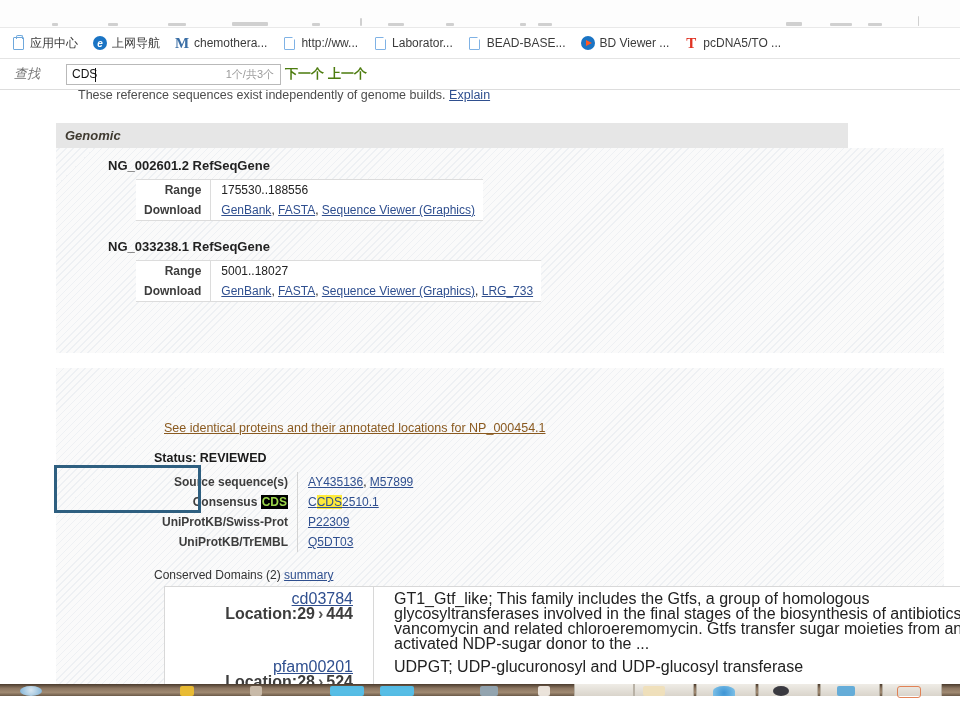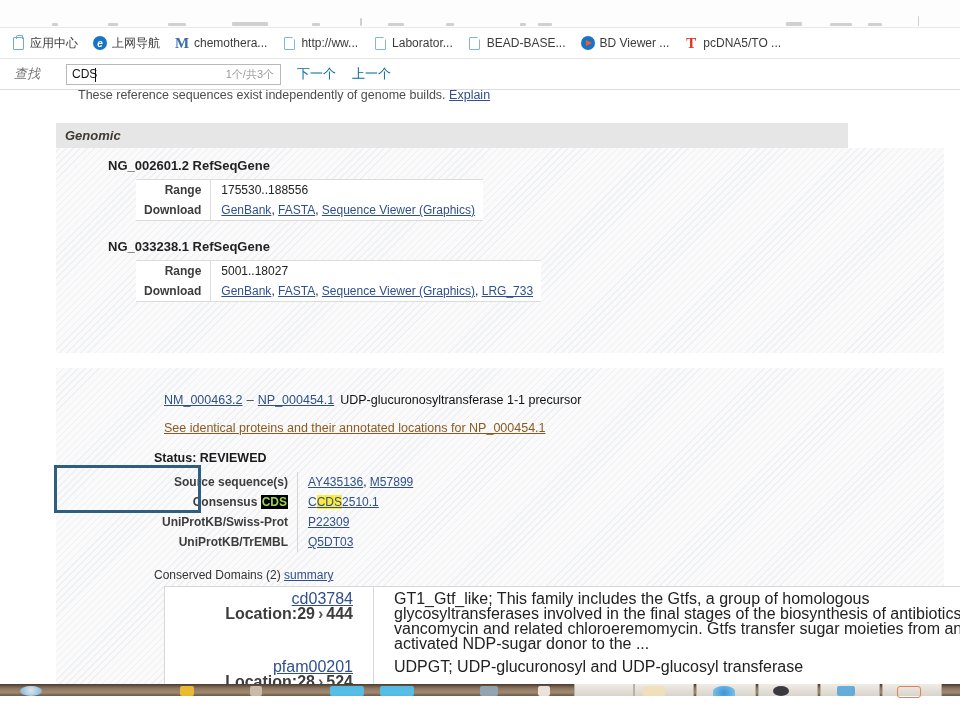--- a/index.html
+++ b/index.html
@@ -140,23 +140,24 @@
   }
   #find-caret {
     position: absolute; left: 28px; top: 3px;
     width: 1px; height: 14px; background: #111;
   }
   #find-count {
     font-size: 11px; color: #9a9a9a;
     padding-right: 6px;
   }
   .find-nav {
-    font-size: 13px; color: #0369a1;
-    margin-left: 16px;
+    font-size: 13px; color: #4d7c0f;
+    margin-left: 4px;
     cursor: default;
+    font-weight: bold;
   }
 
   
   #page {
     position: absolute; left: 0; top: 90px; width: 960px; height: 594px;
     background: #ffffff;
     overflow: hidden;
     font-family: "Liberation Sans", sans-serif;
   }
   .striped {
@@ -463,23 +464,20 @@
         <td class="v"><a class="lnk">GenBank</a>, <a class="lnk">FASTA</a>, <a class="lnk">Sequence Viewer (Graphics)</a>, <a class="lnk">LRG_733</a></td>
       </tr>
     </tbody>
       </table>
 
   </div>
 
 
   <div class="section-body striped" style="top:278px; height:316px;">
 
-    <div id="mrna-row" style="top:24px;">
-      <a class="lnk">NM_000463.2</a><span class="dash">–</span><a class="lnk">NP_000454.1</a><span id="mrna-desc">UDP-glucuronosyltransferase 1-1 precursor</span>
-    </div>
 
     <div id="identical-link" style="top:53px;">
       <a class="lnk-visited">See identical proteins and their annotated locations for NP_000454.1</a>
     </div>
 
     <div id="status-line" style="top:83px;">Status: REVIEWED</div>
 
     <table class="kv" style="position:absolute; top:104px; left:98px; margin-left:0; border-top:none; border-bottom:none; background:transparent;">
       <tbody>
           <tr>

